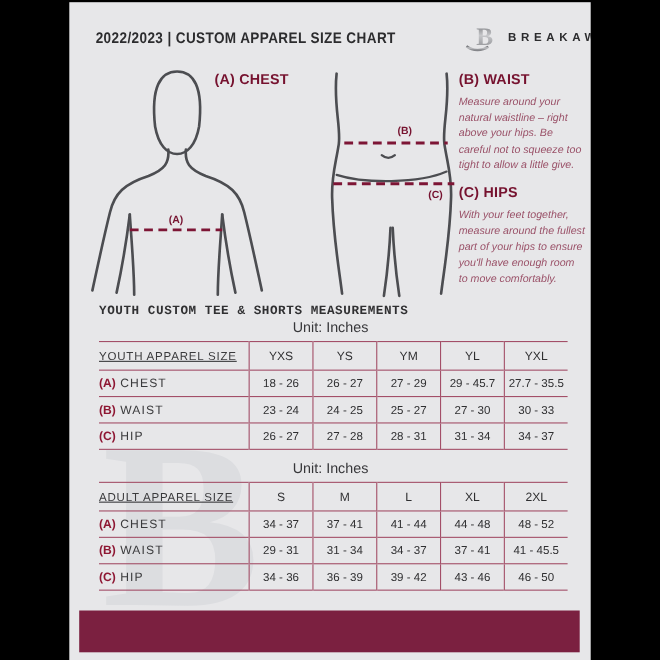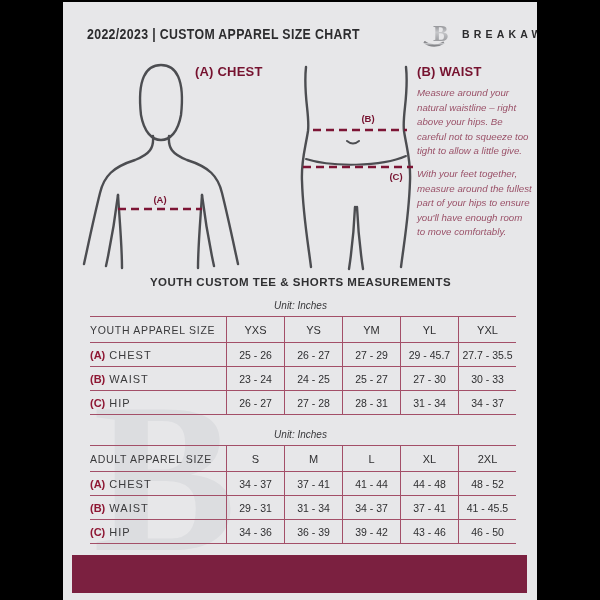--- a/index.html
+++ b/index.html
@@ -34,33 +34,33 @@
        color:#9a5168;}
   .instr-a{left:132px;top:62px;width:118px;}
   .instr-b{left:354px;top:62px;width:116px;}
   .instr-c{left:354px;top:165px;width:116px;}
 
   
   .tblock{position:absolute;left:27px;width:421px;z-index:3;}
   .tblock.youth{top:274px;}
   .tblock.adult{top:415px;}
   .tblock h2{margin:0;font-size:11.5px;font-weight:bold;letter-spacing:.5px;
-       text-align:center;color:#303032;}
-  .tblock .unit{text-align:center;font-style:italic;font-size:10px;
-       color:#37373a;margin-top:12px;}
+       color:#303032;font-family:Liberation Mono, monospace;}
+  .tblock .unit{text-align:center;font-size:13px;
+       color:#37373a;margin-top:1px;}
   table.sizes{border-collapse:collapse;table-layout:fixed;width:421px;
        margin-top:5px;border-top:1px solid #a34f68;}
   table.sizes tr{border-bottom:1px solid #a34f68;}
   table.sizes th,table.sizes td{padding:0;height:23px;vertical-align:middle;
        font-weight:normal;}
   table.sizes tr.hrow th{height:25px;}
   .col-label{width:136px;text-align:left;padding-left:12px;}
   .col-size{width:57px;text-align:center;border-left:1px solid #a34f68;}
   .size-head{font-weight:bold;font-size:11px;color:#2f2f31;}
-  .label-head{font-size:10.5px;letter-spacing:.7px;color:#3a3a3c;}
+  .label-head{font-size:10.5px;letter-spacing:.7px;color:#3a3a3c;text-decoration:underline;}
   .row-label{font-size:11px;letter-spacing:1px;color:#3a3a3c;}
   .row-label b{color:#8e1733;letter-spacing:0;}
   .val{font-size:10.5px;color:#2f2f31;}
 
   
   .footer-bar{position:absolute;left:9px;top:553px;width:455px;height:38px;
        background:#7b2040;z-index:2;}
 </style>
 </head>
 <body>
@@ -120,20 +120,21 @@
     </svg>
 
     <div class="instr instr-a">
       <h3>(A) CHEST</h3>
     </div>
     <div class="instr instr-b">
       <h3>(B) WAIST</h3>
       <p>Measure around your natural waistline – right above your hips. Be careful not to squeeze too tight to allow a little give.</p>
     </div>
     <div class="instr instr-c">
+      <h3>(C) HIPS</h3>
       <p>With your feet together, measure around the fullest part of your hips to ensure you'll have enough room to move comfortably.</p>
     </div>
 
     <section class="tblock youth">
       <h2>YOUTH CUSTOM TEE &amp; SHORTS MEASUREMENTS</h2>
       <div class="unit">Unit: Inches</div>
       <table class="sizes">
         <tbody>
             <tr class="hrow">
           <th class="col-label label-head">YOUTH APPAREL SIZE</th>
@@ -141,21 +142,21 @@
           <th class="col-size size-head">YS</th>
           <th class="col-size size-head">YM</th>
           <th class="col-size size-head">YL</th>
           <th class="col-size size-head">YXL</th>
         </tr>
         <tr>
           <td class="col-label row-label">
             <b>(A)</b>
             <span>CHEST</span>
           </td>
-          <td class="col-size val">25 - 26</td>
+          <td class="col-size val">18 - 26</td>
           <td class="col-size val">26 - 27</td>
           <td class="col-size val">27 - 29</td>
           <td class="col-size val">29 - 45.7</td>
           <td class="col-size val">27.7 - 35.5</td>
         </tr>
         <tr>
           <td class="col-label row-label">
             <b>(B)</b>
             <span>WAIST</span>
           </td>

